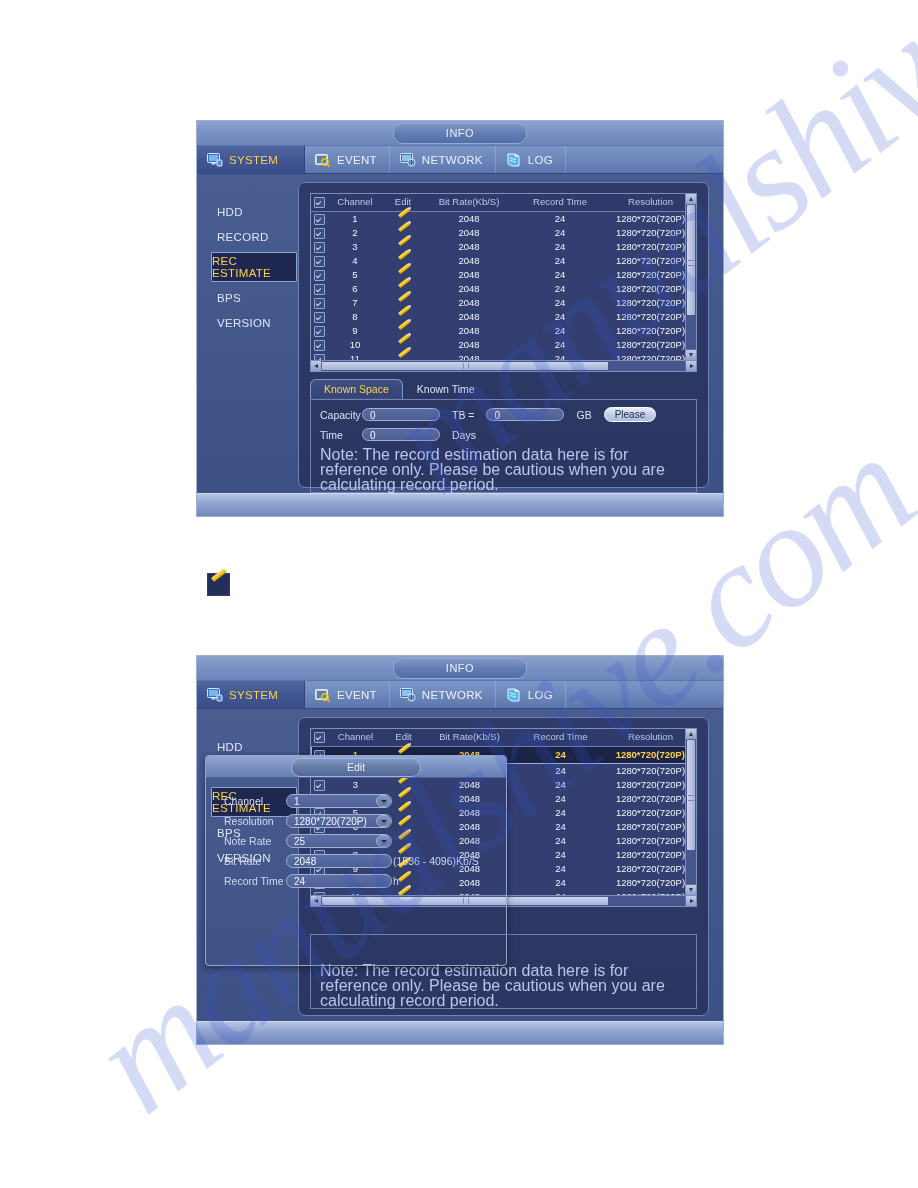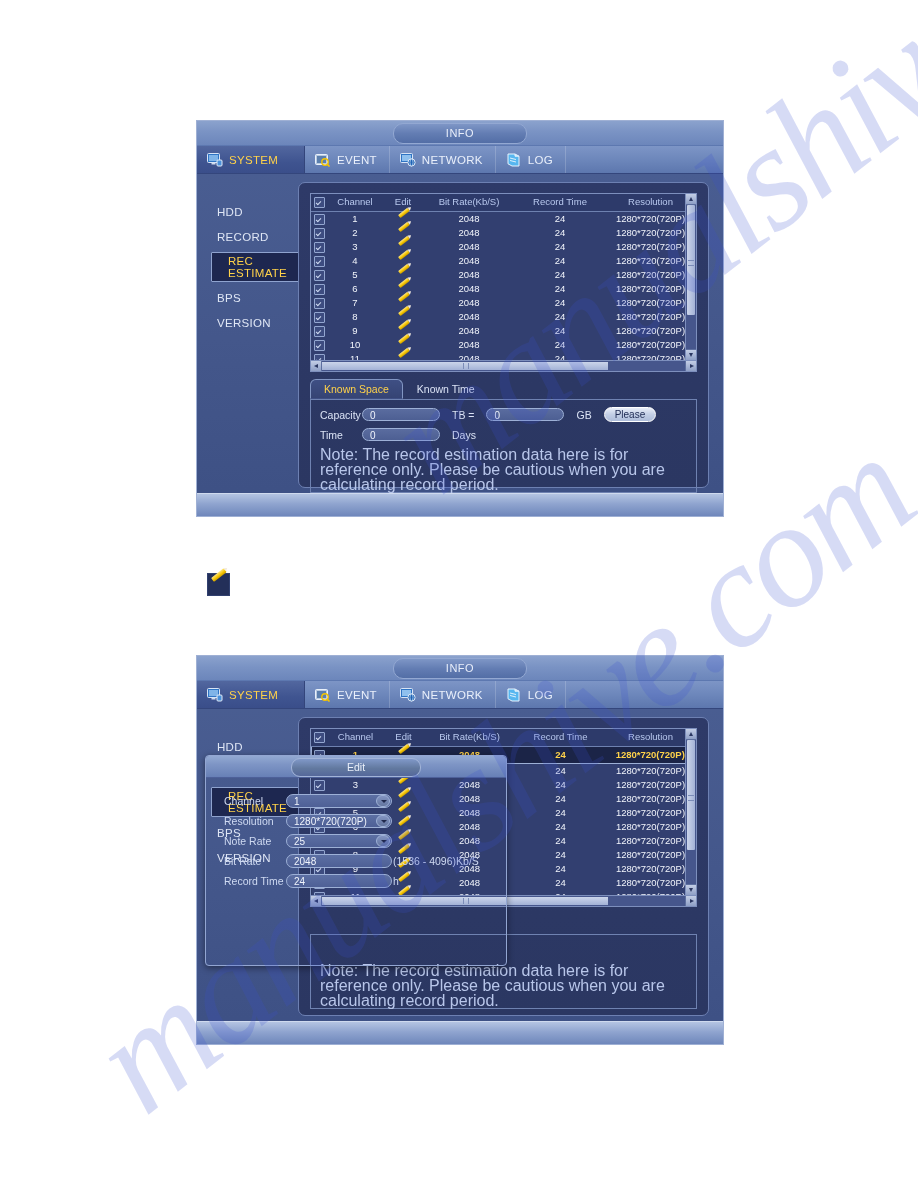--- a/index.html
+++ b/index.html
@@ -80,21 +80,21 @@
     position:absolute;left:0;top:16px;width:100px;height:100%;
     padding:12px 0 0 14px;box-sizing:border-box;
   }
   .side-item{
     color:#dfe6f5;font-size:11.5px;letter-spacing:.3px;
     padding:3px 6px;margin-bottom:6px;display:inline-block;
     border-radius:1px;
   }
   .side-item.active{
     background:#1d2750;color:#ffd24a;
-    border:1px solid #8fa3cf;padding:2px 16px;
+    border:1px solid #8fa3cf;padding:2px 0;
   }
 
   .content{
     position:absolute;left:101px;top:8px;
     width:411px;height:calc(100% - 16px);
     background:linear-gradient(180deg,#2e3a68 0%,#2b3762 100%);
     border:1px solid #6d80b2;border-radius:7px;
     box-sizing:border-box;padding:10px 11px;
   }
 

